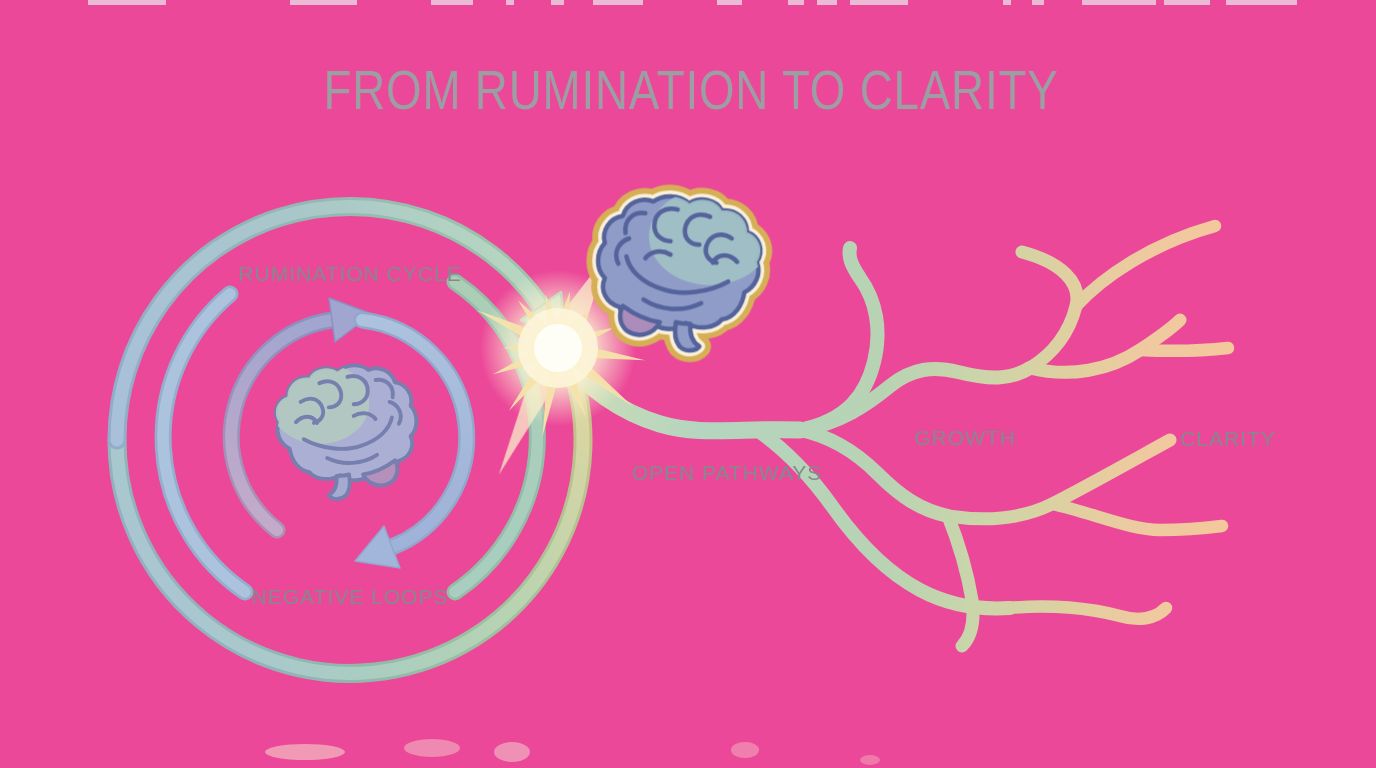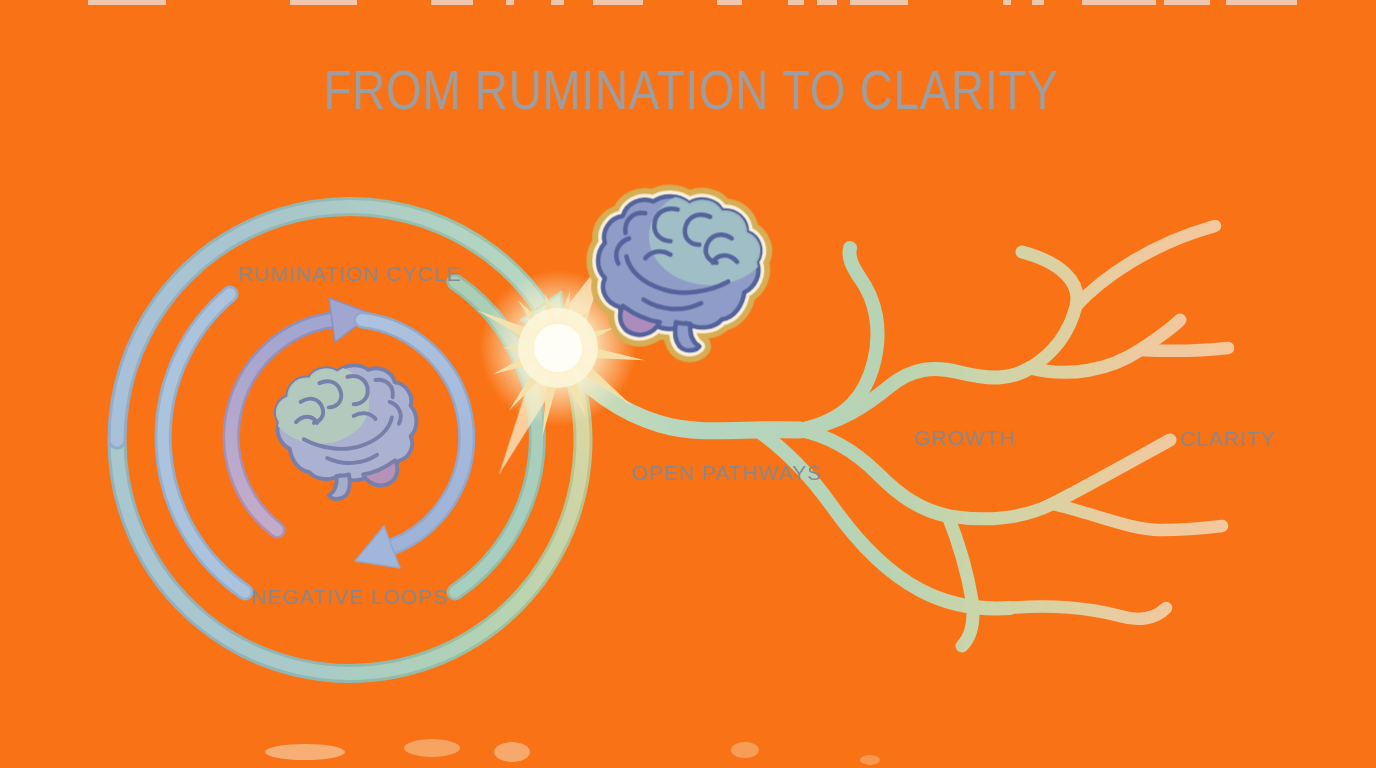--- a/index.html
+++ b/index.html
@@ -1,16 +1,16 @@
 <!DOCTYPE html>
 <html><head>
 <meta charset="utf-8">
 <style>
   html,body{margin:0;padding:0;background:#ffffff;}
-  .stage{position:relative;width:1376px;height:768px;background:#f97316;overflow:hidden;
+  .stage{position:relative;width:1376px;height:768px;background:#ec4899;overflow:hidden;
          font-family:"Liberation Sans",sans-serif;}
   svg{display:block;}
   text{font-family:"Liberation Sans",sans-serif;}
   .title-text{font-size:55px;letter-spacing:1px;}
   .label-text{font-size:21px;letter-spacing:1px;}
   .ring-edge{fill:none;stroke-linecap:round;}
   .ring-fill{fill:none;stroke-linecap:round;}
   .branch{fill:none;stroke:url(#branchGrad);stroke-linecap:round;stroke-linejoin:round;}
   .gyri{fill:none;stroke-linecap:round;stroke-linejoin:round;}
 </style>

